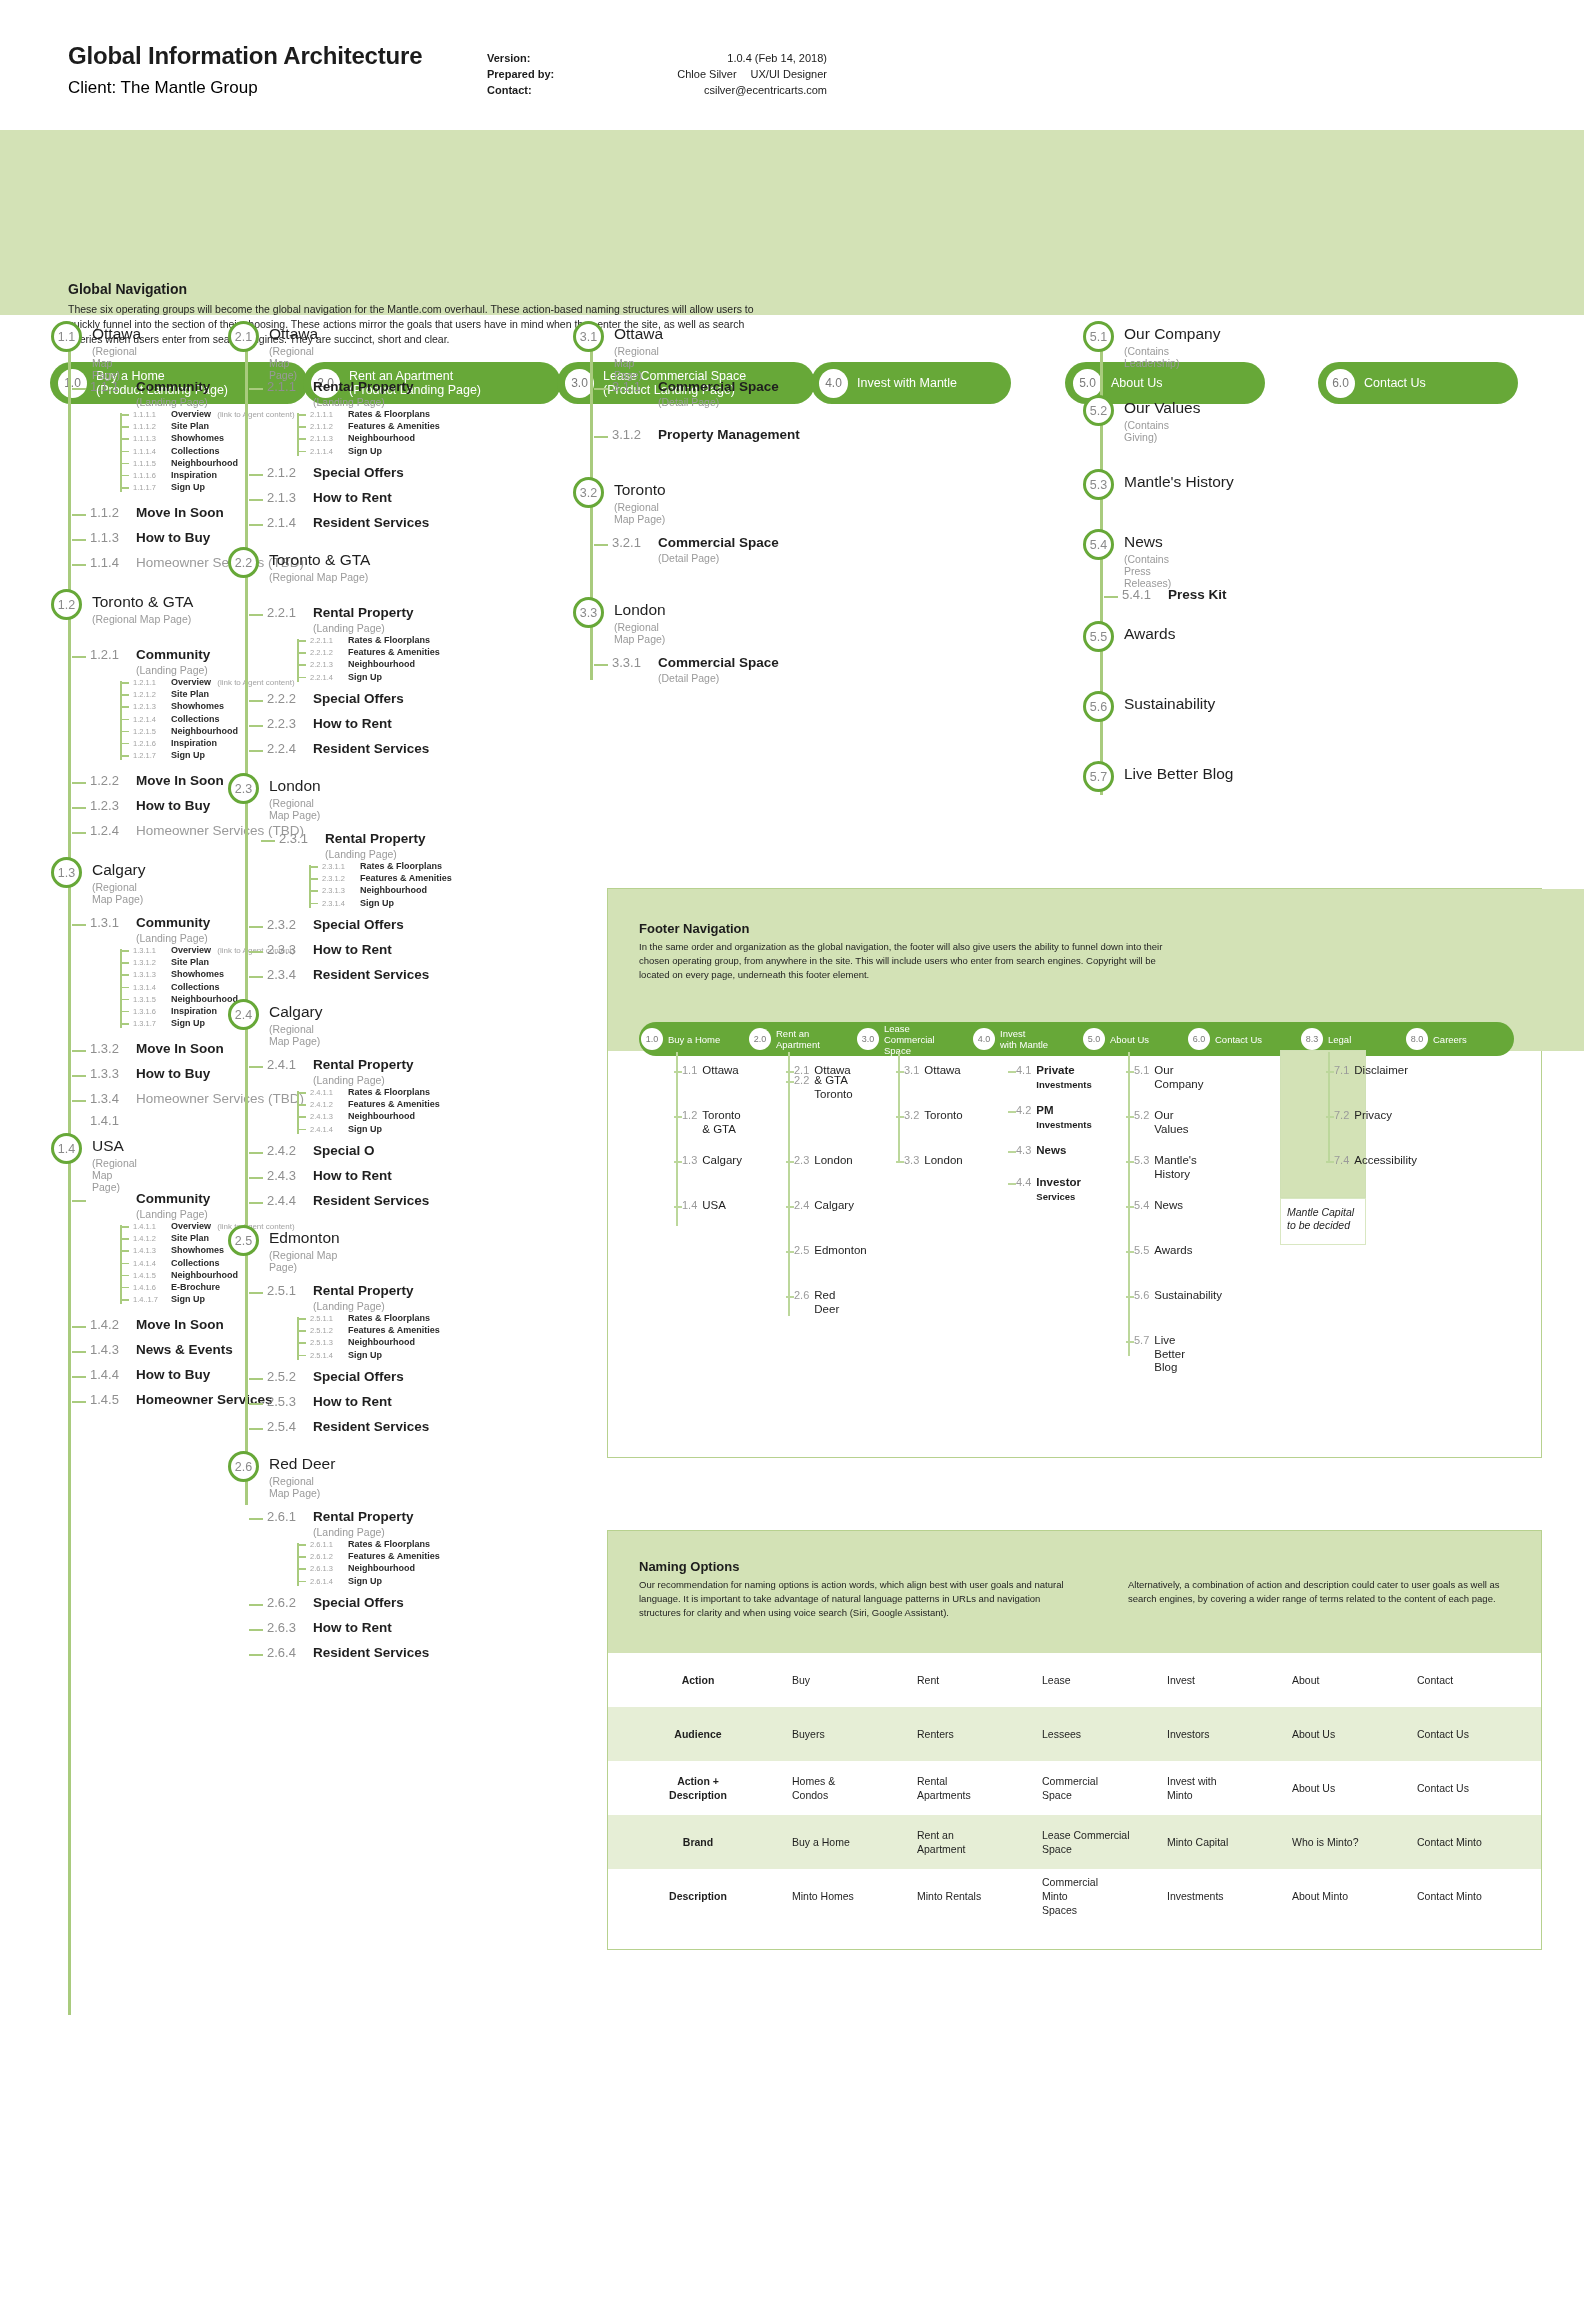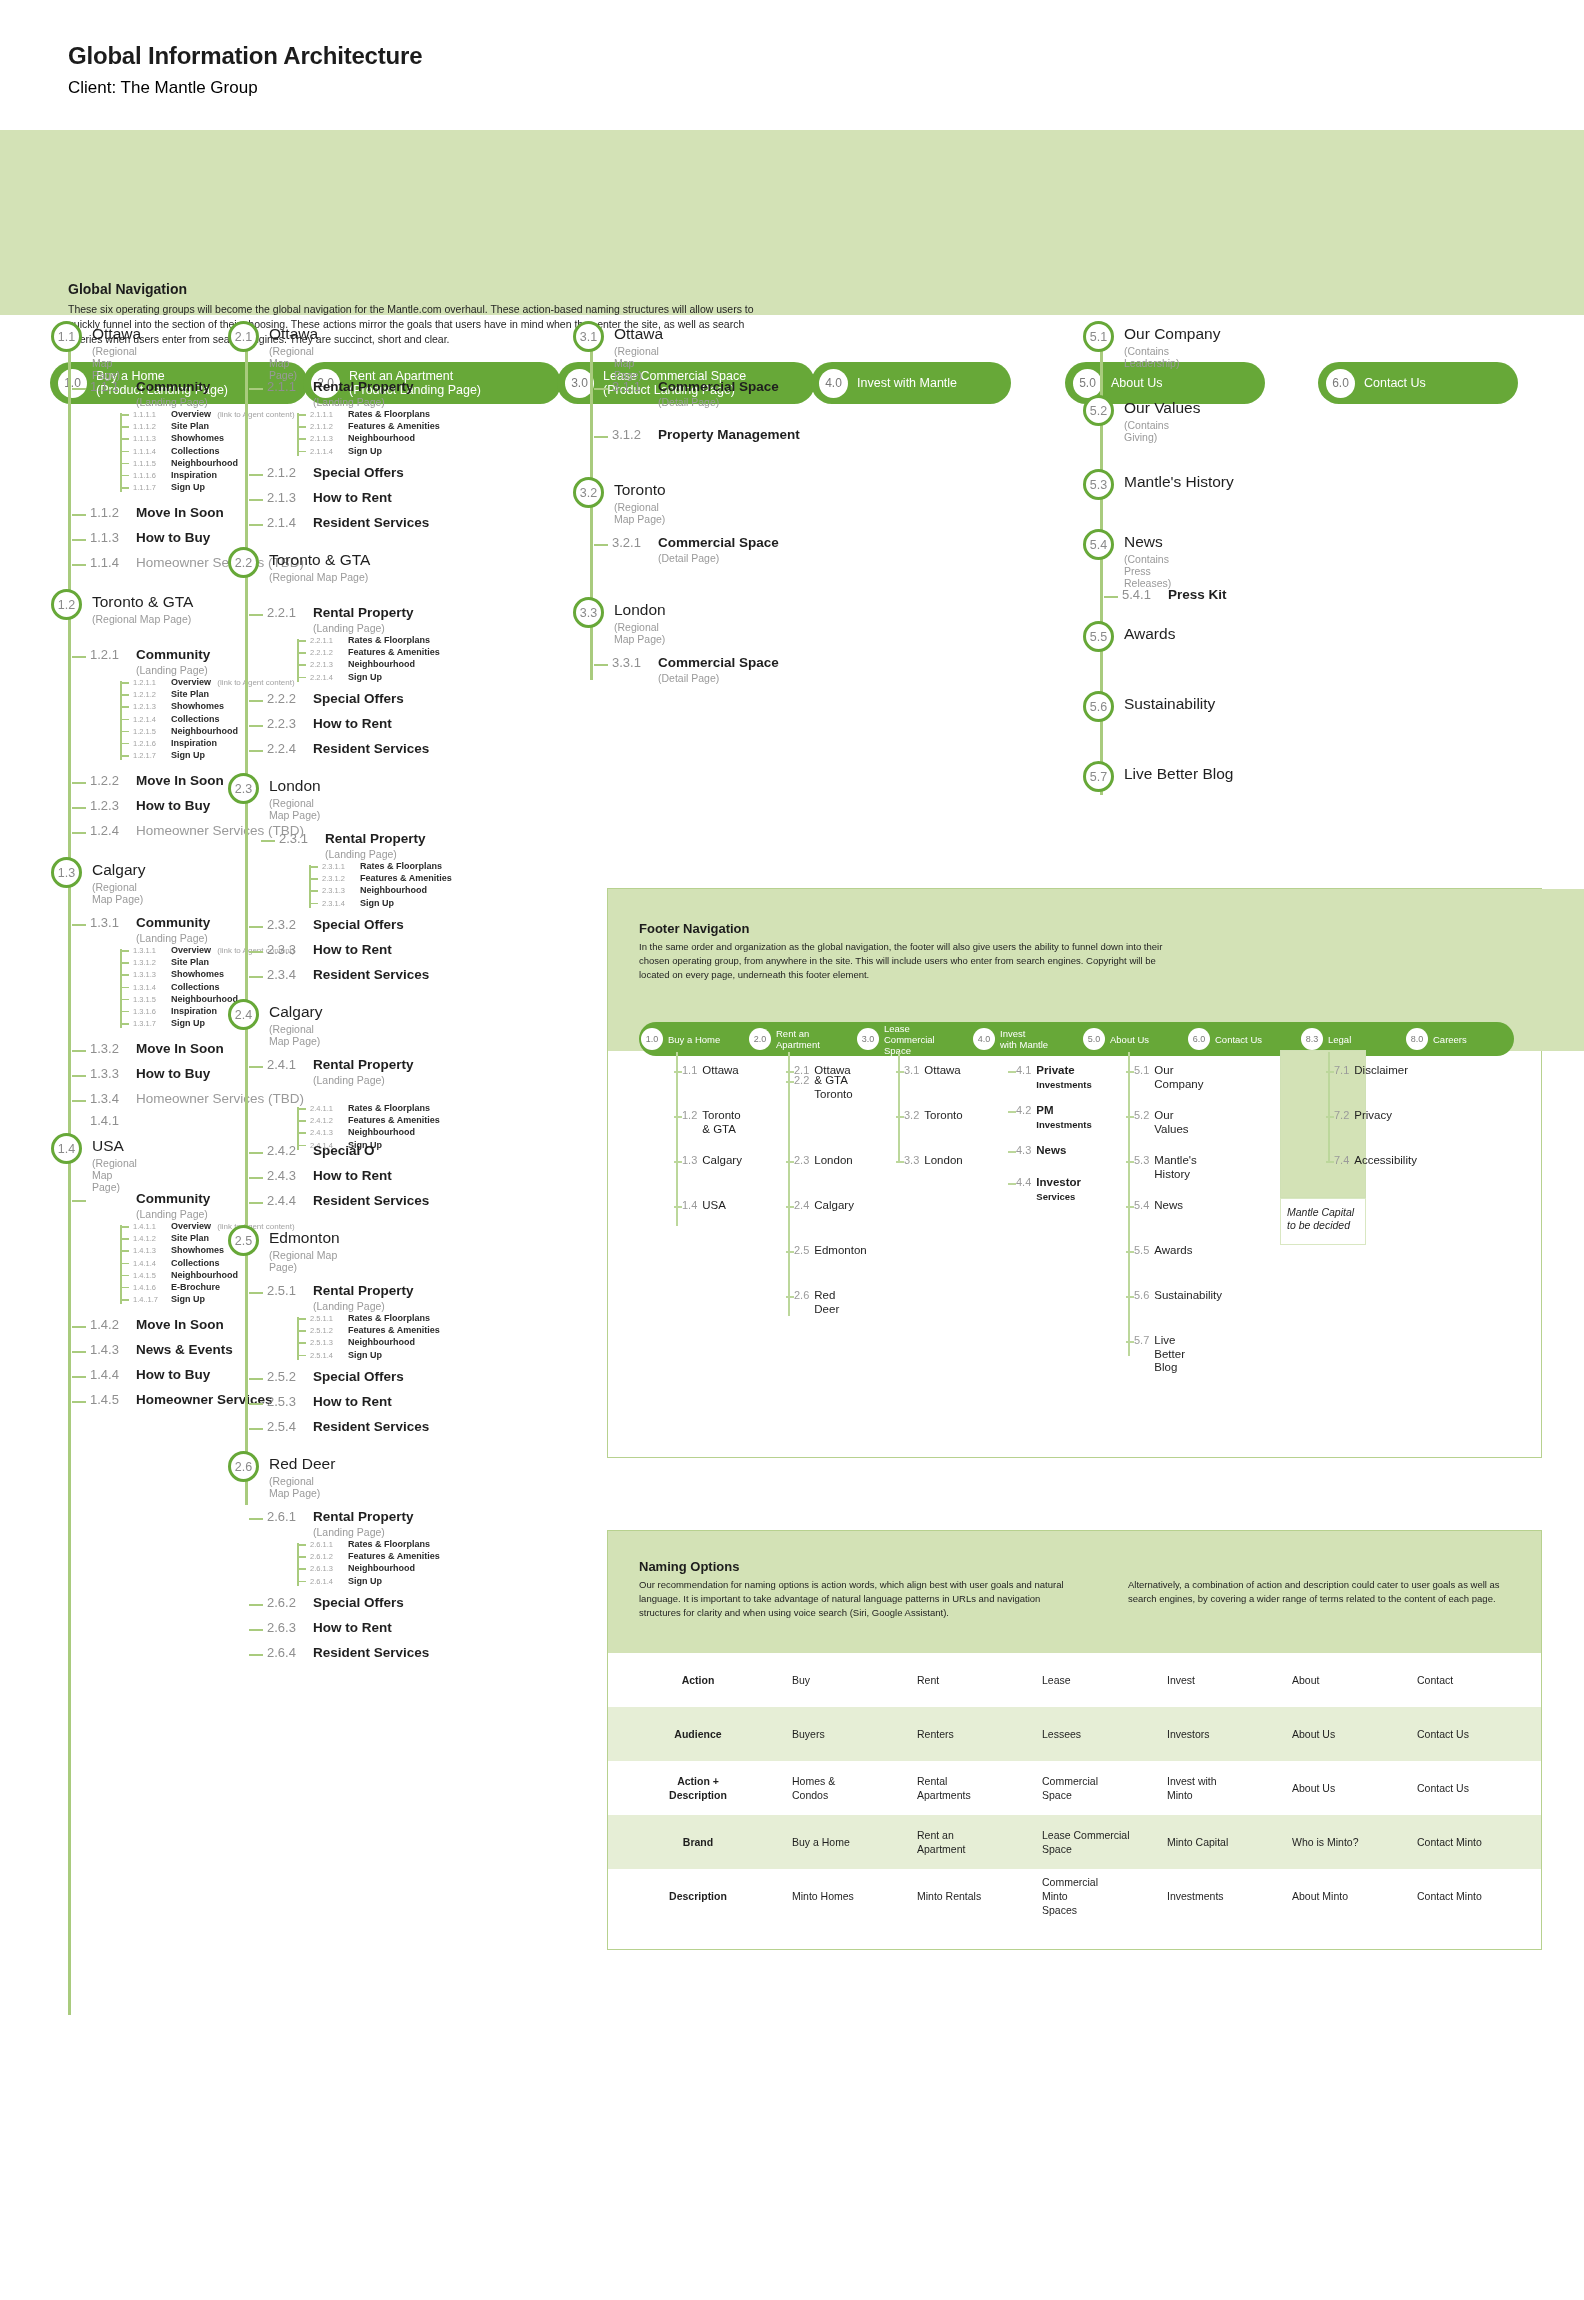--- a/index.html
+++ b/index.html
@@ -99,20 +99,34 @@
   .ncell { font-size:10.5px; color:#1f1f1f; padding:6px 4px; line-height:14px; }
   .ncell.rowlabel { width:180px; text-align:center; font-weight:bold; font-size:10.5px; }
   .ncell.v { width:125px; }
 </style>
 </head>
 <body>
 
 <div id="doc-header">
   <div id="doc-title">Global Information Architecture</div>
   <div id="doc-client">Client: The Mantle Group</div>
+  <div id="meta-block">
+      <div class="meta-row">
+        <div class="meta-label">Version:</div>
+        <div class="meta-value">1.0.4 (Feb 14, 2018)</div>
+      </div>
+      <div class="meta-row">
+        <div class="meta-label">Prepared by:</div>
+        <div class="meta-value">Chloe Silver<span class="sub">UX/UI Designer</span></div>
+      </div>
+      <div class="meta-row">
+        <div class="meta-label">Contact:</div>
+        <div class="meta-value">csilver@ecentricarts.com</div>
+      </div>
+    </div>
 </div>
 
 <div id="gnav-band">
   <div id="gnav-title">Global Navigation</div>
   <div id="gnav-desc">These six operating groups will become the global navigation for the Mantle.com overhaul. These action-based naming structures will allow users to quickly funnel into the section of their choosing. These actions mirror the goals that users have in mind when they enter the site, as well as search queries when users enter from search engines. They are succinct, short and clear.</div>
   <div id="gnav-pills">
       <div class="pill" style="left: 10px; width: 258px;">
         <div class="pill-num">1.0</div>
         <div class="pill-label"><span>Buy a Home</span><span class="l2">(Product Landing Page)</span></div>
       </div>
@@ -638,21 +652,21 @@
         </div>
         <div class="n-sub" style="margin-left: 24px;">(Regional Map Page)</div>
       </div>
       <div class="node" style="left: 22px; top: 732px;">
         <div class="tick"></div>
         <div class="n2-row">
           <div class="n2-num">2.4.1</div>
           <div class="n2-title">Rental Property</div>
         </div>
         <div class="n-sub" style="margin-left: 46px;">(Landing Page)</div>
-        <div class="leafbox" style="left: 30px; top: 30px; margin-top: 16px;">
+        <div class="leafbox" style="left: 30px; top: 30px;">
           <div class="vline" style="height: 42.6px;"></div>
           <div class="leaf">
             <div class="ltick"></div>
             <div class="leaf-num">2.4.1.1</div>
             <div class="leaf-title">Rates &amp; Floorplans</div>
           </div>
           <div class="leaf">
             <div class="ltick"></div>
             <div class="leaf-num">2.4.1.2</div>
             <div class="leaf-title">Features &amp; Amenities</div>

